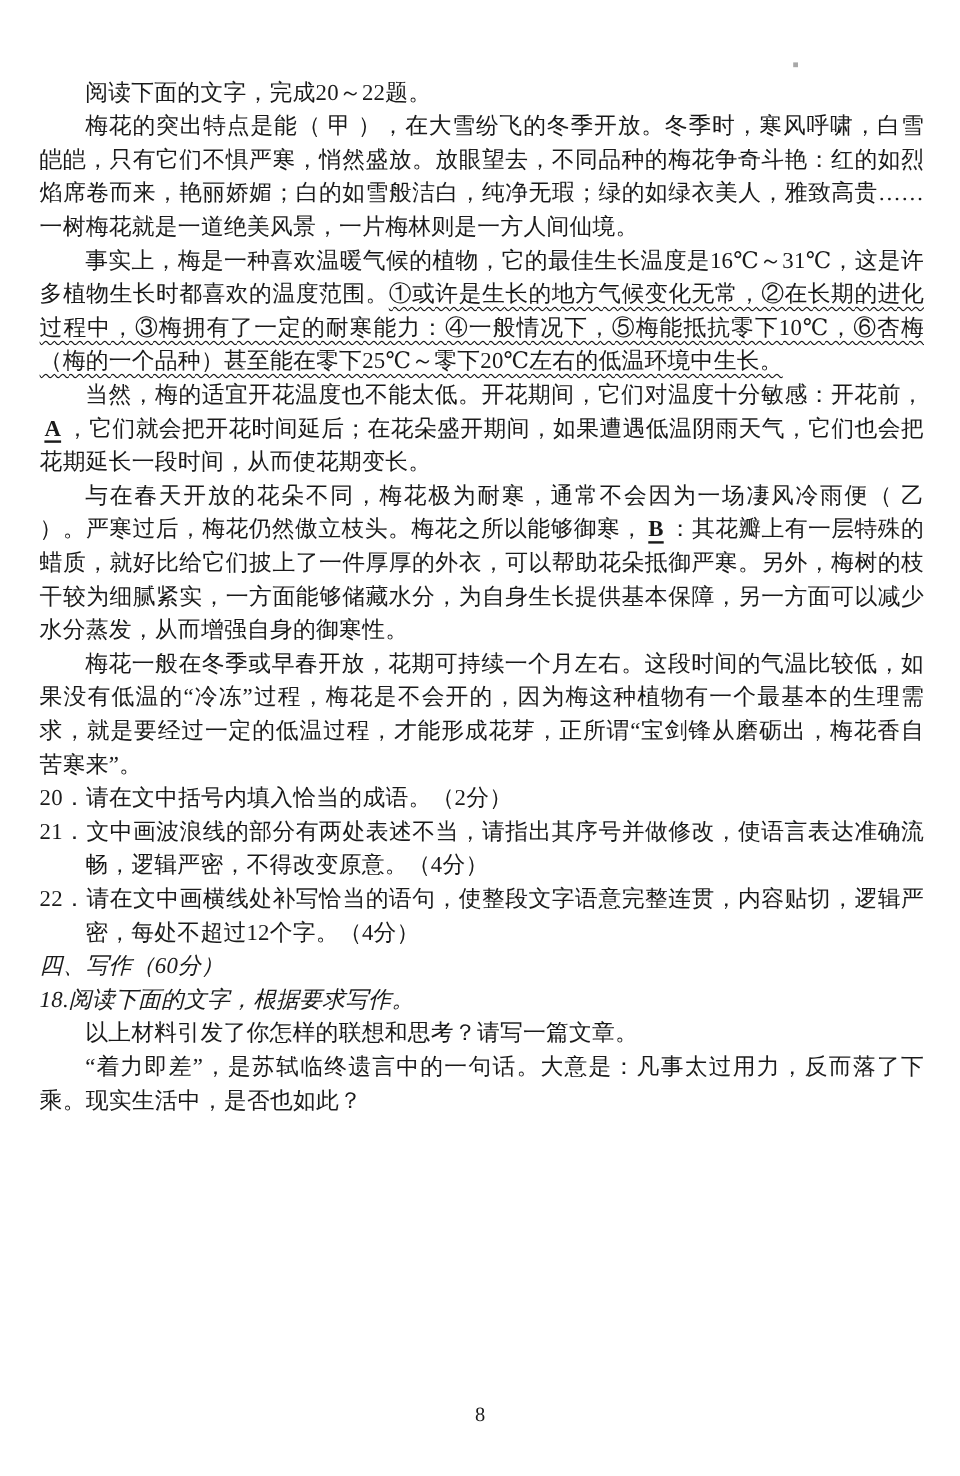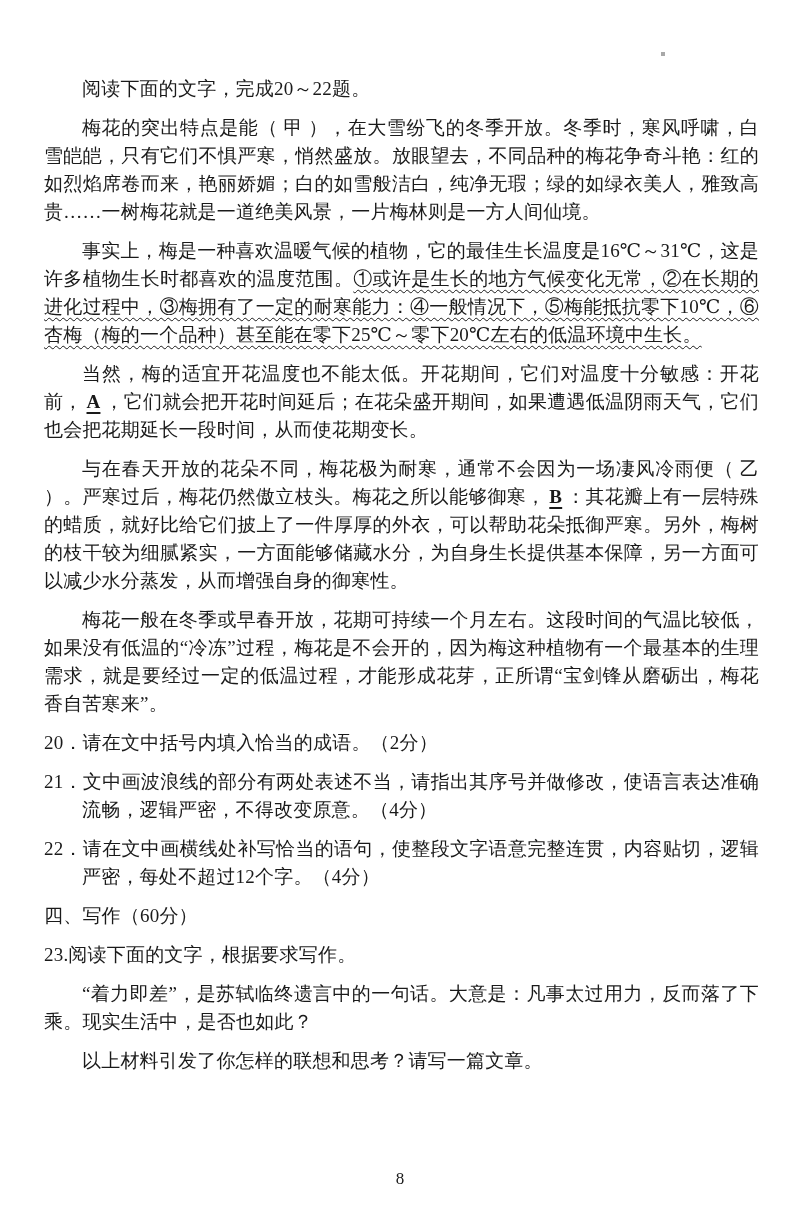--- a/index.html
+++ b/index.html
@@ -14,29 +14,29 @@
     font-family: "Liberation Serif", "DejaVu Serif", serif;
     color: #1a1a1a;
   }
   .page {
     position: absolute;
     top: 64px;
     left: 33px;
     width: 737px;
   }
   .para {
-    margin: 11px;
+    margin: 0;
     font-size: 19px;
     line-height: 28px;
     text-align: justify;
     letter-spacing: 0.2px;
     word-break: break-all;
   }
   .para.indent { text-indent: 2em; }
-  .para.flush  { text-indent: 0; }
+  .para.flush  { text-indent: 0; font-style: italic; }
   .para.hang   { padding-left: 2em; text-indent: -2em; }
   .run-underline {
     text-decoration-thickness: 1.2px;
     text-underline-offset: 4px;
   }
   .run-wavy {
     text-decoration: underline;
     text-decoration-style: wavy;
     text-decoration-thickness: 1px;
     text-underline-offset: 4px;
@@ -76,19 +76,19 @@
       <p class="para indent"><span>阅读下面的文字，完成20～22题。</span></p>
       <p class="para indent"><span>梅花的突出特点是能（ 甲 ），在大雪纷飞的冬季开放。冬季时，寒风呼啸，白雪皑皑，只有它们不惧严寒，悄然盛放。</span><span class="run-underline">放眼望去，不同品种的梅花争奇斗艳</span><span>：红的如烈焰席卷而来，艳丽娇媚；白的如雪般洁白，纯净无瑕；绿的如绿衣美人，雅致高贵……一树梅花就是一道绝美风景，一片梅林则是一方人间仙境。</span></p>
       <p class="para indent"><span>事实上，梅是一种喜欢温暖气候的植物，它的最佳生长温度是16℃～31℃，这是许多植物生长时都喜欢的温度范围。</span><span class="run-wavy">①或许是生长的地方气候变化无常，②在长期的进化过程中，③梅拥有了一定的耐寒能力：④一般情况下，⑤梅能抵抗零下10℃，⑥杏梅（梅的一个品种）甚至能在零下25℃～零下20℃左右的低温环境中生长。</span></p>
       <p class="para indent"><span>当然，梅的适宜开花温度也不能太低。开花期间，它们对温度十分敏感：开花前，</span><span class="run-blank">A</span><span>，它们就会把开花时间延后；在花朵盛开期间，如果遭遇低温阴雨天气，它们也会把花期延长一段时间，从而使花期变长。</span></p>
       <p class="para indent"><span>与在春天开放的花朵不同，梅花极为耐寒，通常不会因为一场凄风冷雨便（ 乙 ）。严寒过后，梅花仍然傲立枝头。梅花之所以能够御寒，</span><span class="run-blank">B</span><span>：其花瓣上有一层特殊的蜡质，就好比给它们披上了一件厚厚的外衣，可以帮助花朵抵御严寒。另外，梅树的枝干较为细腻紧实，一方面能够储藏水分，为自身生长提供基本保障，另一方面可以减少水分蒸发，从而增强自身的御寒性。</span></p>
       <p class="para indent"><span>梅花一般在冬季或早春开放，花期可持续一个月左右。这段时间的气温比较低，如果没有低温的“冷冻”过程，梅花是不会开的，因为梅这种植物有一个最基本的生理需求，就是要经过一定的低温过程，才能形成花芽，正所谓“宝剑锋从磨砺出，梅花香自苦寒来”。</span></p>
       <p class="para hang"><span>20．请在文中括号内填入恰当的成语。（2分）</span></p>
       <p class="para hang"><span>21．文中画波浪线的部分有两处表述不当，请指出其序号并做修改，使语言表达准确流畅，逻辑严密，不得改变原意。（4分）</span></p>
       <p class="para hang"><span>22．请在文中画横线处补写恰当的语句，使整段文字语意完整连贯，内容贴切，逻辑严密，每处不超过12个字。（4分）</span></p>
       <p class="para flush"><span>四、写作（60分）</span></p>
-      <p class="para flush"><span>23.阅读下面的文字，根据要求写作。</span></p>
+      <p class="para flush"><span>18.阅读下面的文字，根据要求写作。</span></p>
+      <p class="para indent"><span>以上材料引发了你怎样的联想和思考？请写一篇文章。</span></p>
       <p class="para indent"><span>“着力即差”，是苏轼临终遗言中的一句话。大意是：凡事太过用力，反而落了下乘。现实生活中，是否也如此？</span></p>
-      <p class="para indent"><span>以上材料引发了你怎样的联想和思考？请写一篇文章。</span></p>
     </section>
 </main>
 
 <div class="page-number">8</div>
 
 </body></html>

